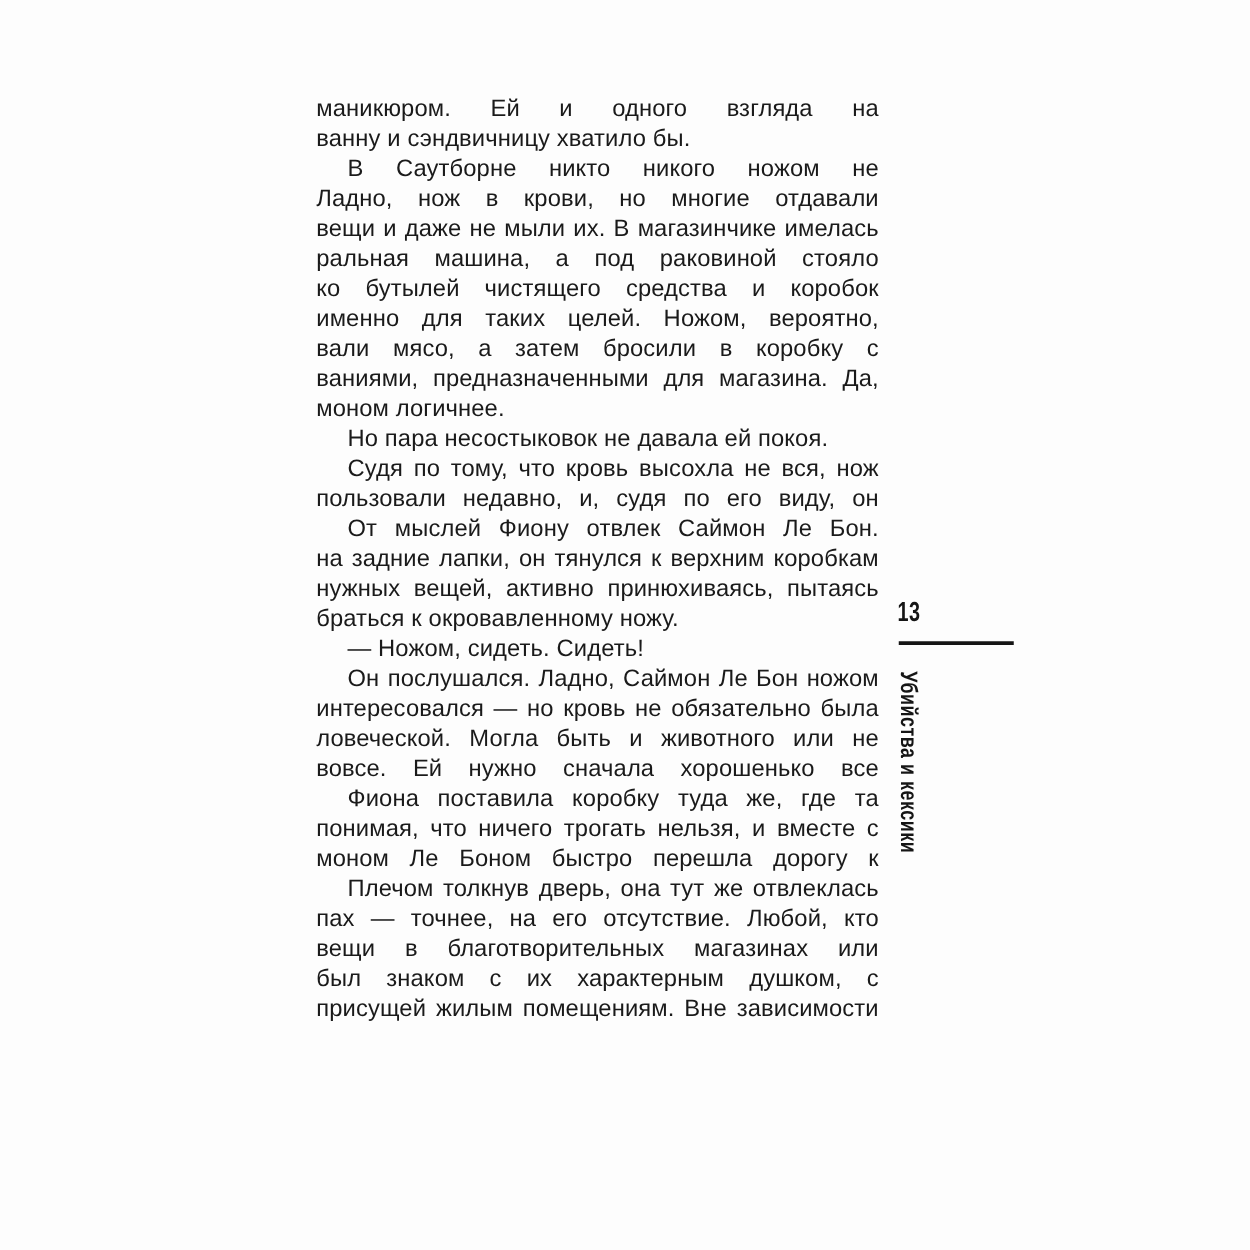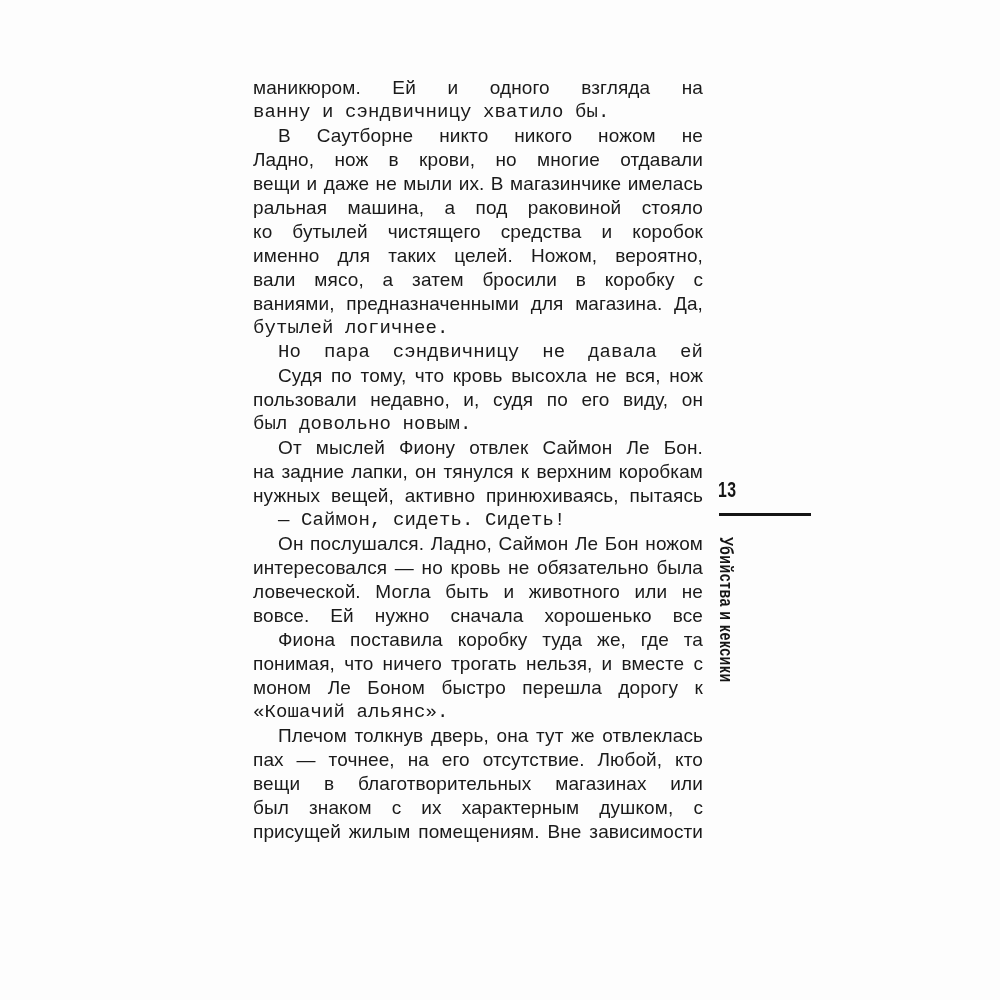--- a/index.html
+++ b/index.html
@@ -24,21 +24,21 @@
     letter-spacing: 0.1px;
   }
   .ln {
     height: 24px;
     overflow: hidden;
     text-align: justify;
     text-align-last: justify;
     text-justify: inter-word;
     white-space: normal;
   }
-  .ln.e { text-align-last: left; font-family: Liberation Mono, monospace; }
+  .ln.e { text-align-last: left; }
   .ln.i { text-indent: 25px; }
   .pagenum {
     position: absolute;
     left: 718px; top: 477px;
     font-size: 22px;
     font-weight: bold;
     letter-spacing: 0.5px;
     transform: scaleX(0.72);
     transform-origin: 0 0;
     color: #151515;
@@ -71,37 +71,36 @@
     <div class="ln">маникюром. Ей и одного взгляда на заплесневелую</div>
     <div class="ln e">ванну и сэндвичницу хватило бы.</div>
     <div class="ln i">В Саутборне никто никого ножом не закалывал.</div>
     <div class="ln">Ладно, нож в крови, но многие отдавали ненужные</div>
     <div class="ln">вещи и даже не мыли их. В магазинчике имелась сти-</div>
     <div class="ln">ральная машина, а под раковиной стояло несколь-</div>
     <div class="ln">ко бутылей чистящего средства и коробок порошка</div>
     <div class="ln">именно для таких целей. Ножом, вероятно, разделы-</div>
     <div class="ln">вали мясо, а затем бросили в коробку с пожертво-</div>
     <div class="ln">ваниями, предназначенными для магазина. Да, это</div>
-    <div class="ln e">бутылей логичнее.</div>
-    <div class="ln i e">Но пара сэндвичницу не давала ей покоя.</div>
+    <div class="ln e">моном логичнее.</div>
+    <div class="ln i e">Но пара несостыковок не давала ей покоя.</div>
     <div class="ln i">Судя по тому, что кровь высохла не вся, нож ис-</div>
     <div class="ln">пользовали недавно, и, судя по его виду, он вообще</div>
-    <div class="ln e">был довольно новым.</div>
     <div class="ln i">От мыслей Фиону отвлек Саймон Ле Бон. Встав</div>
     <div class="ln">на задние лапки, он тянулся к верхним коробкам не-</div>
     <div class="ln">нужных вещей, активно принюхиваясь, пытаясь подо-</div>
-    <div class="ln i e">— Саймон, сидеть. Сидеть!</div>
+    <div class="ln e">браться к окровавленному ножу.</div>
+    <div class="ln i e">— Ножом, сидеть. Сидеть!</div>
     <div class="ln i">Он послушался. Ладно, Саймон Ле Бон ножом за-</div>
     <div class="ln">интересовался — но кровь не обязательно была че-</div>
     <div class="ln">ловеческой. Могла быть и животного или не кровью</div>
     <div class="ln">вовсе. Ей нужно сначала хорошенько все проверить,</div>
     <div class="ln i">Фиона поставила коробку туда же, где та стояла,</div>
     <div class="ln">понимая, что ничего трогать нельзя, и вместе с Сай-</div>
     <div class="ln">моном Ле Боном быстро перешла дорогу к магазину</div>
-    <div class="ln e">«Кошачий альянс».</div>
     <div class="ln i">Плечом толкнув дверь, она тут же отвлеклась на за-</div>
     <div class="ln">пах — точнее, на его отсутствие. Любой, кто покупал</div>
     <div class="ln">вещи в благотворительных магазинах или барахолках,</div>
     <div class="ln">был знаком с их характерным душком, с затхлостью,</div>
     <div class="ln">присущей жилым помещениям. Вне зависимости от</div>
   </div>
 
   <div class="pagenum">13</div>
   <div class="rule"></div>
   <div class="runtitle">Убийства и кексики</div>

